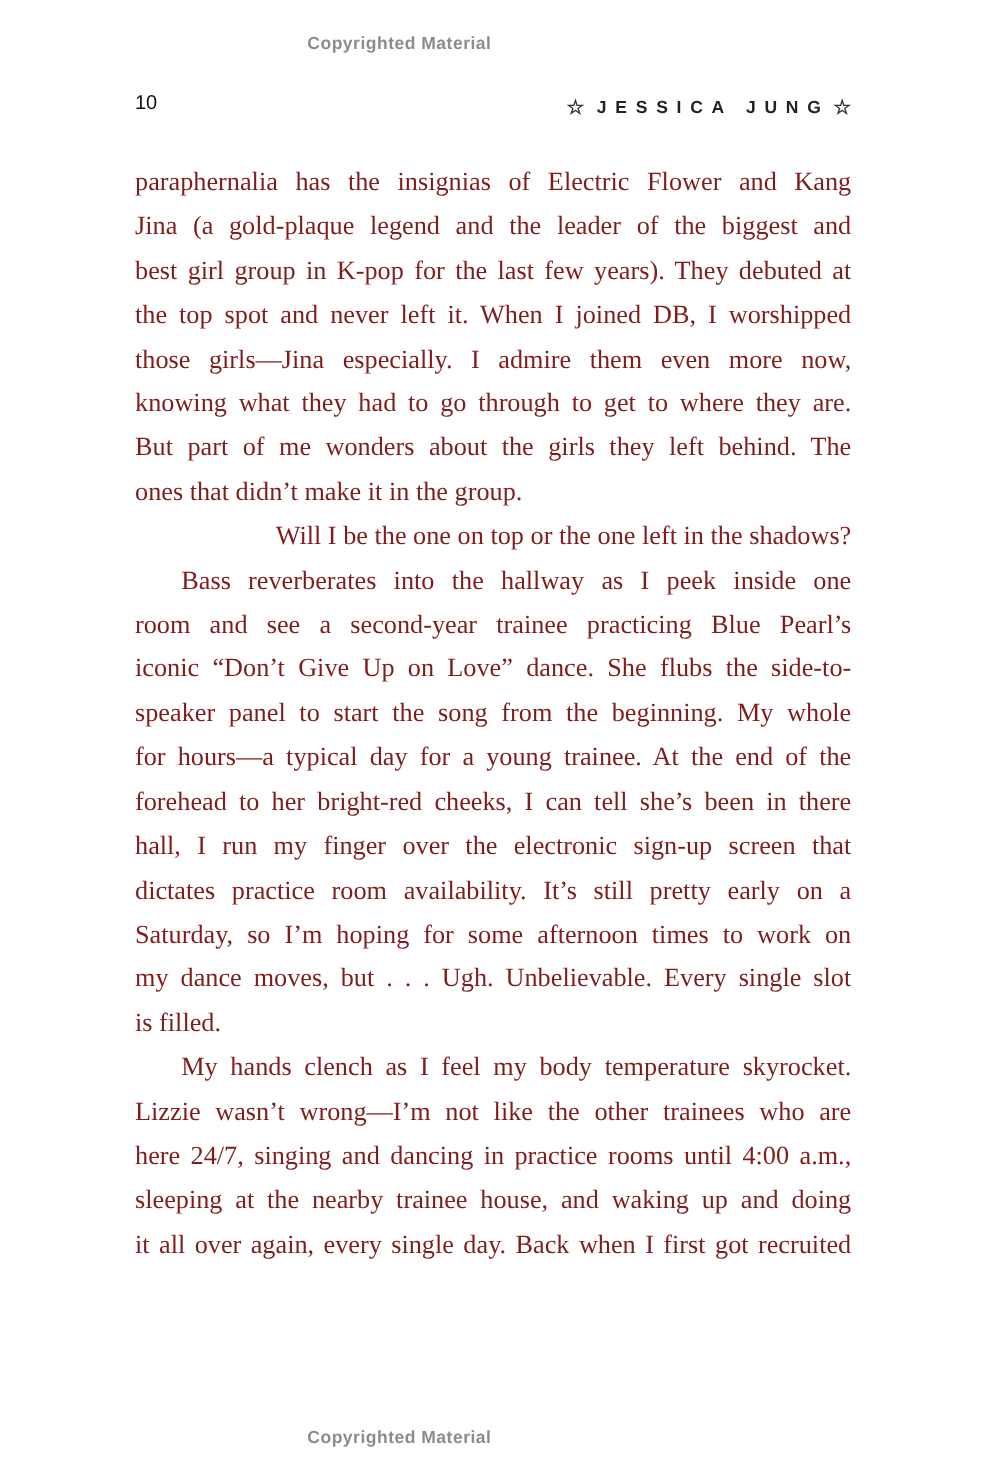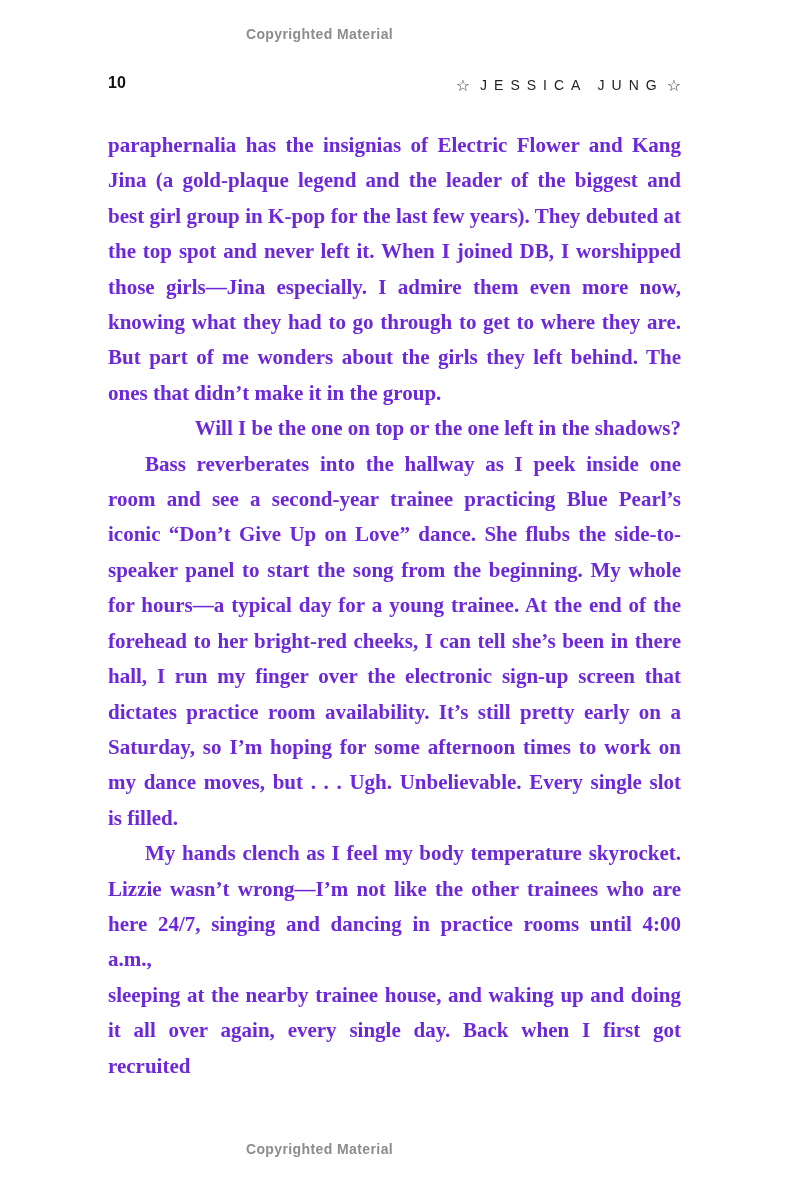--- a/index.html
+++ b/index.html
@@ -35,52 +35,51 @@
     left: 108px;
     width: 573px;
     height: 24px;
   }
   .page-number {
     position: absolute;
     left: 0;
     top: 0;
     font-family: "Liberation Sans", sans-serif;
     font-size: 16px;
-    font-weight: bold;
+    font-weight: normal;
     color: #111111;
   }
   .running-title {
     position: absolute;
     right: 0;
     top: 1px;
     font-family: "Liberation Sans", sans-serif;
     font-size: 14px;
-    font-weight: 400;
+    font-weight: 700;
     letter-spacing: 7px;
     color: #222222;
     white-space: nowrap;
   }
   .running-title .star {
     font-size: 16px;
     letter-spacing: 0;
     position: relative;
     top: 1px;
     color: #333333;
   }
   .running-title .star.left { margin-right: 10px; }
   .running-title .star.right { margin-left: 3px; }
   .body-text {
     position: absolute;
     top: 128px;
     left: 108px;
     width: 573px;
     font-size: 21px;
     line-height: 35.4px;
-    color: #6d28d9;
-    font-weight: bold;
+    color: #7f1d1d;
   }
   .line {
     width: 573px;
     white-space: normal;
   }
   .line.justify {
     text-align: justify;
     text-align-last: justify;
   }
   .line.indent {

